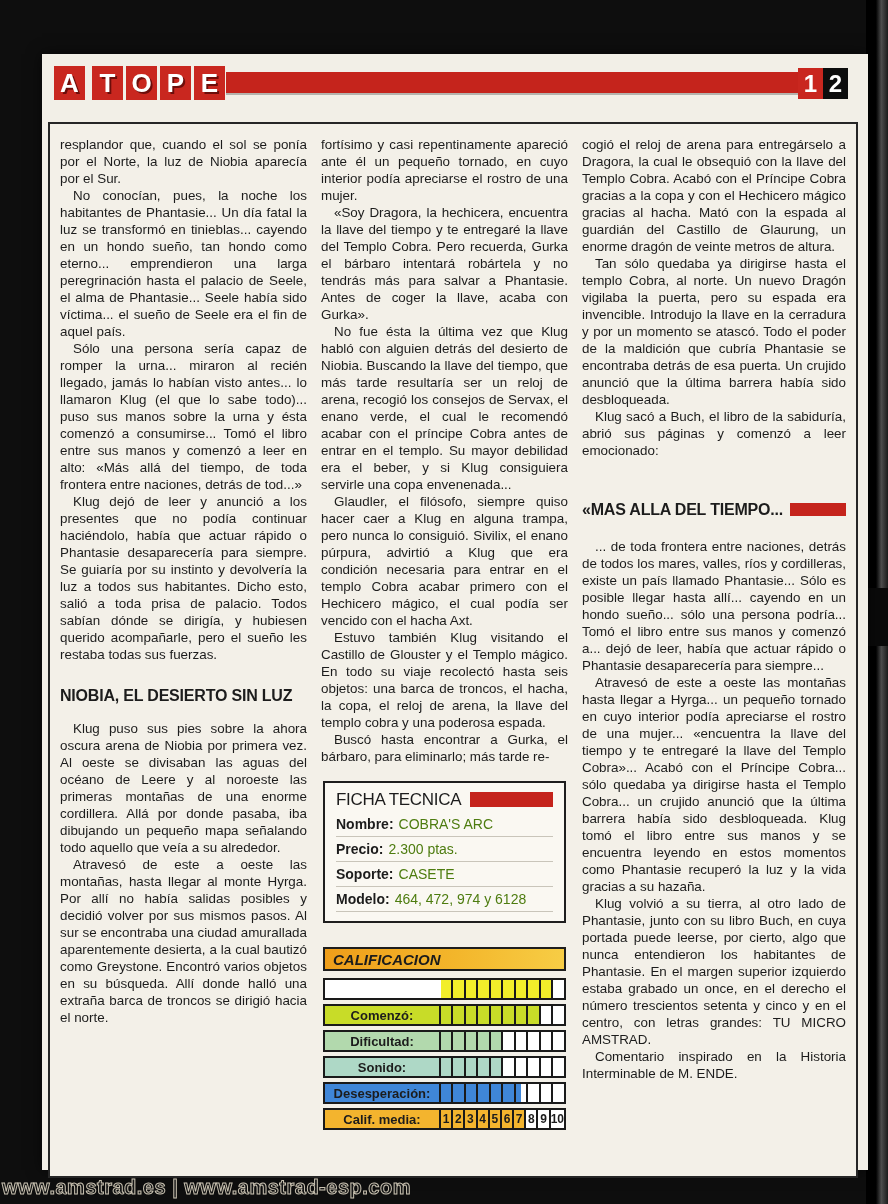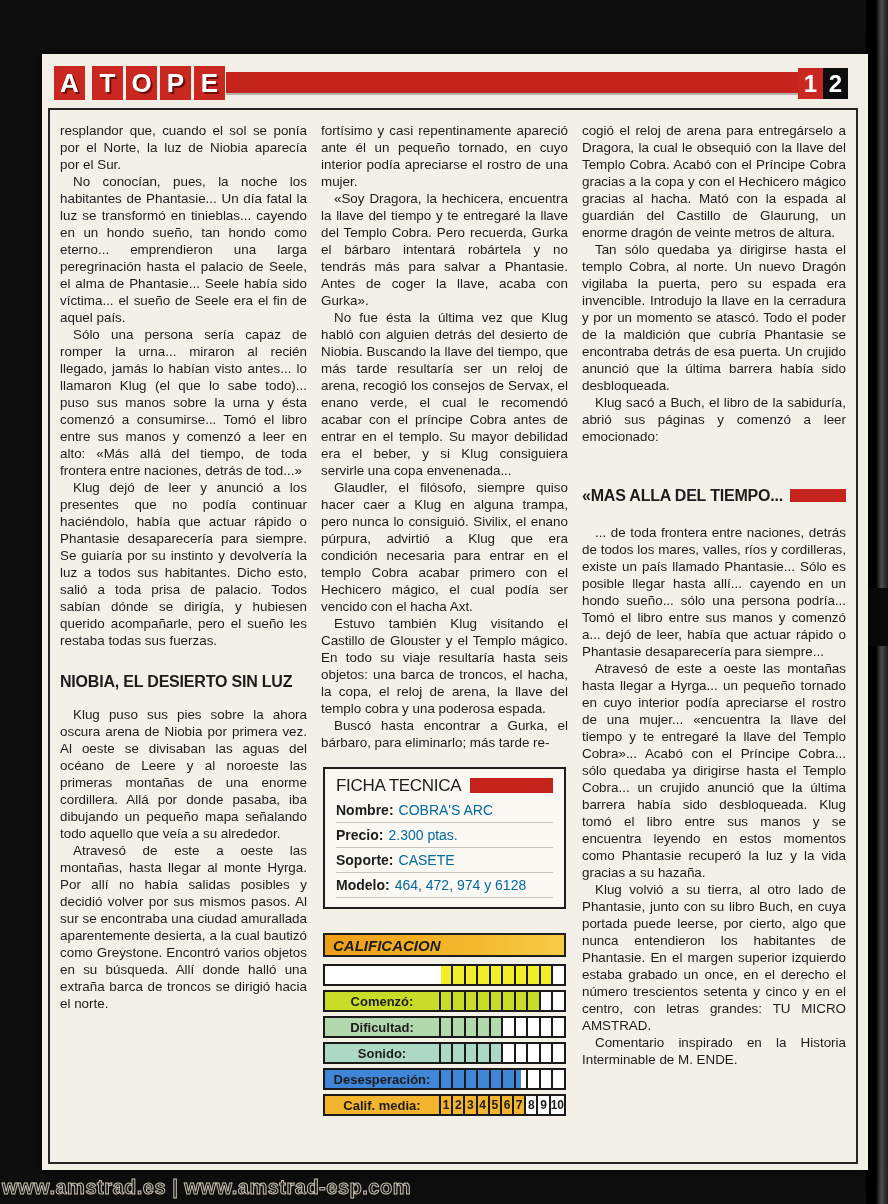--- a/index.html
+++ b/index.html
@@ -41,21 +41,21 @@
   }
   .page-num{ position:absolute; right:8px; top:2px; display:flex; }
   .page-num .digit{
     width:25px; height:31px; display:flex; align-items:center; justify-content:center;
     color:#fff; font-weight:bold; font-size:24px;
   }
   .digit-red{ background:#c9271f; }
   .digit-black{ background:#0d0d0d; }
   
   .article-box{
-    position:absolute; left:6px; top:54px; width:810px; height:1056px;
+    position:absolute; left:6px; top:68px; width:810px; height:1056px;
     border:2px solid #262626; background:#f3f0e8;
     padding:12px 10px; display:flex; gap:14px; overflow:hidden;
   }
   .col{ flex:1 1 0; font-size:13.4px; line-height:17px; text-align:justify; }
   .para{ text-indent:13px; }
   .paras-first > .para:first-child{ text-indent:0; }
   .section-heading{
     font-weight:bold; font-size:16px; letter-spacing:-.2px;
     margin:24px 0 16px 0; text-indent:0; text-align:left; white-space:nowrap;
   }
@@ -70,21 +70,21 @@
   }
   .ficha-title-row{ display:flex; align-items:center; margin-bottom:4px; }
   .ficha-title{ font-weight:normal; font-size:17px; letter-spacing:-.3px; }
   .ficha-red-bar{ flex:1; height:15px; background:#c5241c; margin-left:9px; }
   .ficha-row{
     display:flex; font-size:14px; padding:4px 0 3px 0;
     border-bottom:1px solid #c9c5ba; text-align:left;
   }
   .ficha-row:last-child{ border-bottom:1px solid #c9c5ba; }
   .ficha-label{ font-weight:bold; margin-right:5px; white-space:nowrap; }
-  .ficha-value{ color:#0369a1; }
+  .ficha-value{ color:#4d7c0f; }
   
   .cal{ margin:24px 2px 0 2px;border-radius:21px; }
   .cal-header{
     border:2px solid #1e1e1e; height:24px; line-height:20px;
     background:linear-gradient(90deg,#ef9e1a 0%,#f3b62b 55%,#f7cd45 100%);
     font-weight:bold; font-style:italic; font-size:15px;
     padding:1px 8px; margin-bottom:7px; text-align:left;
   }
   .cal-row{ display:flex; height:22px; margin-bottom:4px; border:2px solid #1a1a1a; background:#fff; }
   .cal-label{
@@ -145,21 +145,21 @@
           <p class="para">Atravesó de este a oeste las montañas, hasta llegar al monte Hyrga. Por allí no había salidas posibles y decidió volver por sus mismos pasos. Al sur se encontraba una ciudad amurallada aparentemente desierta, a la cual bautizó como Greystone. Encontró varios objetos en su búsqueda. Allí donde halló una extraña barca de troncos se dirigió hacia el norte.</p>
         </div>
     </div>
 
     <div class="col">
       <div class="paras-first">
           <p class="para">fortísimo y casi repentinamente apareció ante él un pequeño tornado, en cuyo interior podía apreciarse el rostro de una mujer.</p>
           <p class="para">«Soy Dragora, la hechicera, encuentra la llave del tiempo y te entregaré la llave del Templo Cobra. Pero recuerda, Gurka el bárbaro intentará robártela y no tendrás más para salvar a Phantasie. Antes de coger la llave, acaba con Gurka».</p>
           <p class="para">No fue ésta la última vez que Klug habló con alguien detrás del desierto de Niobia. Buscando la llave del tiempo, que más tarde resultaría ser un reloj de arena, recogió los consejos de Servax, el enano verde, el cual le recomendó acabar con el príncipe Cobra antes de entrar en el templo. Su mayor debilidad era el beber, y si Klug consiguiera servirle una copa envenenada...</p>
           <p class="para">Glaudler, el filósofo, siempre quiso hacer caer a Klug en alguna trampa, pero nunca lo consiguió. Sivilix, el enano púrpura, advirtió a Klug que era condición necesaria para entrar en el templo Cobra acabar primero con el Hechicero mágico, el cual podía ser vencido con el hacha Axt.</p>
-          <p class="para">Estuvo también Klug visitando el Castillo de Glouster y el Templo mágico. En todo su viaje resultaría hasta seis objetos: una barca de troncos, el hacha, la copa, el reloj de arena, la llave del templo cobra y una poderosa espada.</p>
+          <p class="para">Estuvo también Klug visitando el Castillo de Glouster y el Templo mágico. En todo su viaje recolectó hasta seis objetos: una barca de troncos, el hacha, la copa, el reloj de arena, la llave del templo cobra y una poderosa espada.</p>
           <p class="para">Buscó hasta encontrar a Gurka, el bárbaro, para eliminarlo; más tarde re-</p>
         </div>
 
       <div class="ficha">
         <div class="ficha-title-row">
           <span class="ficha-title">FICHA TECNICA</span>
           <span class="ficha-red-bar"></span>
         </div>
         <div id="ficha-rows">
             <div class="ficha-row">

